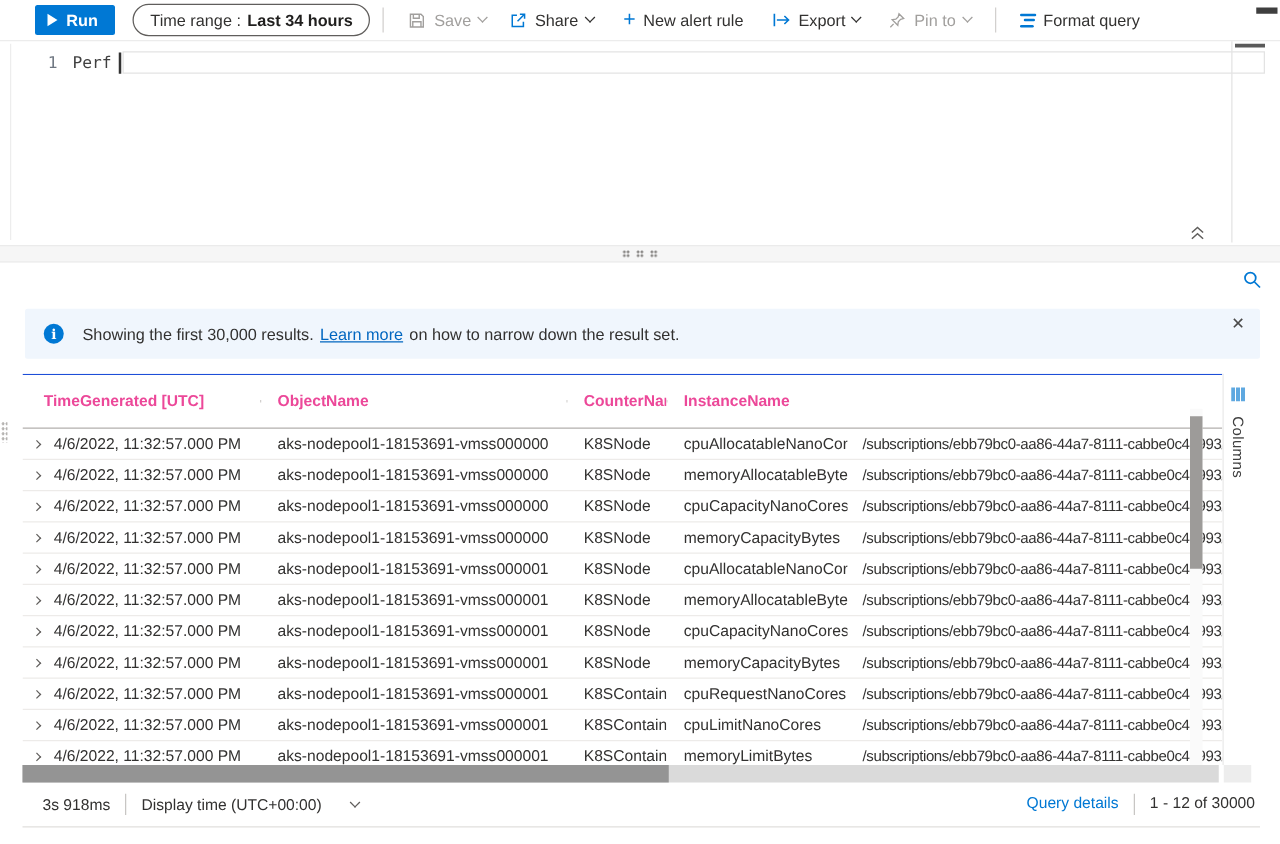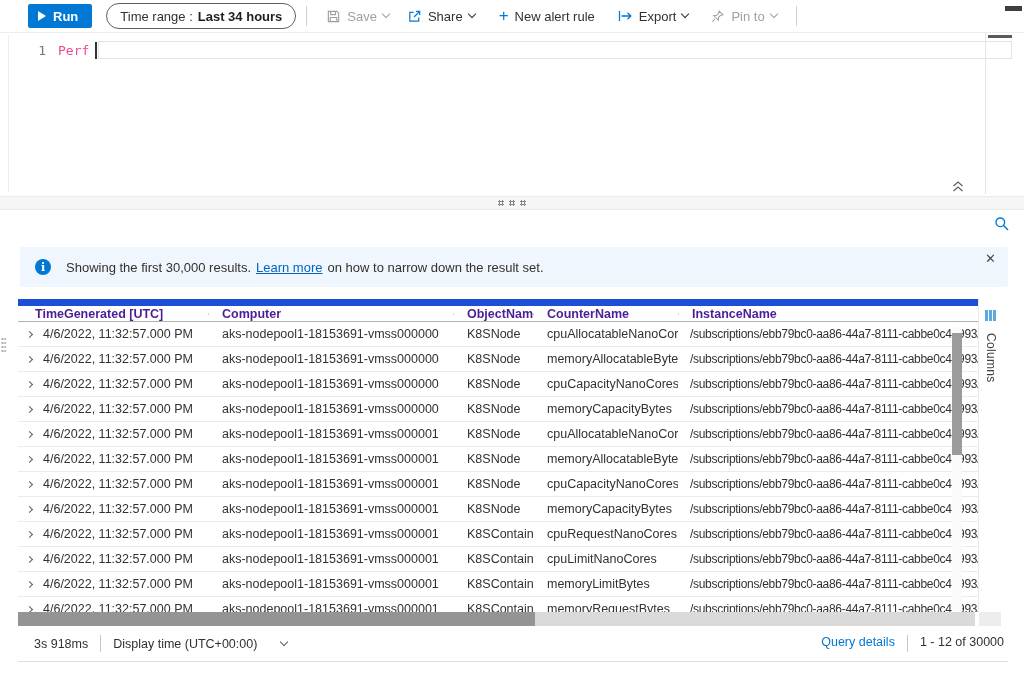--- a/index.html
+++ b/index.html
@@ -36,21 +36,21 @@
   .fmt-icon i:nth-child(1){width:13px;}
   .fmt-icon i:nth-child(2){width:9px;margin-left:3px;}
   .fmt-icon i:nth-child(3){width:11px;}
 
   
   .editor{position:absolute;left:0;top:32px;width:1024px;height:164px;background:#fff;
     border-top:1px solid #ececec;font-family:"DejaVu Sans Mono","Liberation Mono",monospace;font-size:13px;}
   .editor .leftline{position:absolute;left:8px;top:2px;bottom:4px;width:1px;background:#ededed;}
   .editor .rightline{position:absolute;left:985px;top:0;bottom:2px;width:1px;background:#e4e4e4;}
   .gutter-num{position:absolute;left:28px;top:10px;width:18px;text-align:right;color:#6e7681;}
-  .code-line{position:absolute;left:58px;top:10px;color:#ec4899;}
+  .code-line{position:absolute;left:58px;top:10px;color:#404040;}
   .cursor{position:absolute;left:95px;top:9px;width:1.5px;height:17px;background:#333;}
   .cur-line-box{position:absolute;left:98px;top:8px;width:914px;height:18px;border:1px solid #e3e3e3;}
   .ruler-mark{position:absolute;left:988px;top:2px;width:24px;height:3px;background:#5a5a5a;}
   .top-dash{position:absolute;left:1005px;top:6px;width:17px;height:5px;background:#3f3f3f;}
   .collapse-btn{position:absolute;left:950px;top:146px;width:18px;height:16px;cursor:pointer;color:#605e5c;}
 
   
   .splitter{position:absolute;left:0;top:196px;width:1024px;height:14px;background:#f6f6f6;
     border-top:1px solid #ebebeb;border-bottom:1px solid #ebebeb;display:flex;align-items:center;justify-content:center;gap:5px;cursor:row-resize;}
   .dots{width:6px;height:6px;background-image:radial-gradient(circle,#8a8886 1px,transparent 1.3px);background-size:3px 3px;}
@@ -65,21 +65,21 @@
   .banner{position:absolute;left:20px;top:247px;width:988px;height:40px;background:var(--banner-bg);
     display:flex;align-items:center;padding:0 12px 0 15px;font-size:13px;border-radius:2px;}
   .info-ic{width:16px;height:16px;border-radius:50%;background:var(--accent);color:#fff;display:flex;align-items:center;
     justify-content:center;font-size:11px;font-weight:700;font-family:"DejaVu Serif",serif;margin-right:15px;flex:none;}
   .banner a{color:#0066c0;text-decoration:underline;cursor:pointer;margin:0 5px;}
   .banner-close{margin-left:auto;align-self:flex-start;margin-top:5px;color:#4a4a4a;font-size:13px;cursor:pointer;line-height:1;}
 
   
   .table-area{position:absolute;left:18px;top:299px;width:960px;height:313px;overflow:hidden;background:#fff;}
   .trow,.thead{display:grid;grid-template-columns:190px 245px 80px 145px 1fr;align-items:center;font-size:12.5px;}
-  .thead{height:23px;border-top:7px solid #1d4ed8;border-bottom:1px solid #b3b0ad;font-weight:700;color:#4c1d95;}
+  .thead{height:44px;border-top:1px solid #1d4ed8;border-bottom:1px solid #b3b0ad;font-weight:700;color:#ec4899;}
   .hcell{position:relative;padding-left:14px;white-space:nowrap;overflow:hidden;cursor:pointer;}
   .hcell:first-child{padding-left:17px;}
   .hcell:not(:first-child)::before{content:"";position:absolute;left:0;top:6px;bottom:6px;width:1px;background:#d2d0ce;}
   .trow{height:25px;border-bottom:1px solid #edebe9;cursor:pointer;}
   .tcell{padding-left:14px;white-space:nowrap;overflow:hidden;color:#323130;}
   .cell-time{display:flex;align-items:center;gap:9px;padding-left:6px;}
   .cell-instance{padding-left:12px;font-size:12px;letter-spacing:-0.3px;}
   .expand{flex:none;margin-left:0;width:10px;display:flex;align-items:center;justify-content:center;}
 
   .vscroll-track{position:absolute;left:952px;top:327px;width:10px;height:285px;background:#fafafa;}
@@ -161,20 +161,28 @@
       <svg width="15" height="15" viewBox="0 0 16 16">
         <path d="M9.8 2.2l4 4-2.6.7-2 2-.4 3.1-4.8-4.8 3.1-.4 2-2z" fill="none" stroke="#a19f9d" stroke-width="1.1"></path>
         <path d="M5.2 10.8L2.4 13.6" stroke="#a19f9d" stroke-width="1.1"></path>
       </svg>
       <span>Pin to</span>
       <span class="chev"></span>
     </div>
 
     <div class="vline"></div>
 
+    <div class="tbtn">
+      <span class="fmt-icon">
+          <i></i>
+          <i></i>
+          <i></i>
+        </span>
+      <span>Format query</span>
+    </div>
   </div>
 
   <div class="editor">
     <div class="leftline"></div>
     <div class="rightline"></div>
     <div class="gutter-num">1</div>
     <div class="code-line">Perf</div>
     <div class="cursor"></div>
     <div class="cur-line-box"></div>
     <div class="ruler-mark"></div>
@@ -207,21 +215,20 @@
     <span class="info-ic">i</span>
     <span>Showing the first 30,000 results.</span>
     <a>Learn more</a>
     <span>on how to narrow down the result set.</span>
     <span class="banner-close">✕</span>
   </div>
 
   <div class="table-area">
     <div class="thead">
       <div class="hcell">TimeGenerated [UTC]</div>
-      <div class="hcell">Computer</div>
       <div class="hcell">ObjectName</div>
       <div class="hcell">CounterName</div>
       <div class="hcell">InstanceName</div>
     </div>
     <div>
     <div class="trow">
       <div class="tcell cell-time">
         <span class="expand">
               <span class="chev-right"></span>
             </span>

